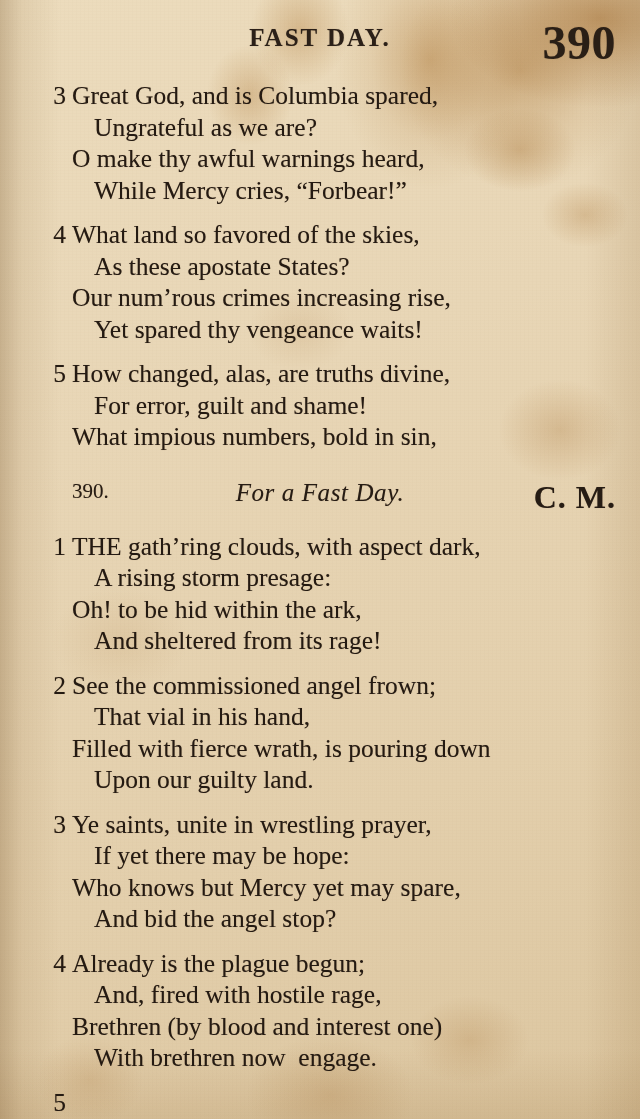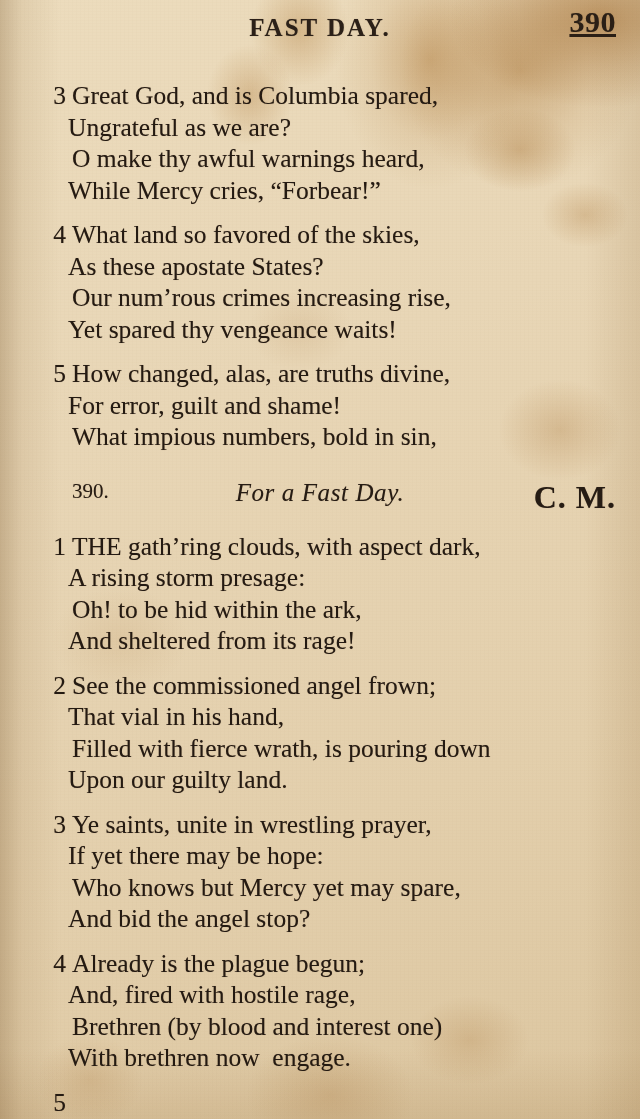--- a/index.html
+++ b/index.html
@@ -53,47 +53,46 @@
     z-index: 2;
     width: 640px;
     height: 1119px;
     color: #231a12;
     font-family: "Liberation Serif", serif;
   }
 
   
   .running-head {
     position: absolute;
-    top: 14px;
+    top: 24px;
     left: 0;
     width: 640px;
     height: 34px;
   }
   .head-title {
     position: absolute;
     left: 0;
     top: 0;
     width: 640px;
     text-align: center;
     font-size: 25px;
     font-weight: bold;
     letter-spacing: 2.0px;
     color: #2b2018;
     text-shadow: 0 0 1px rgba(60,40,20,0.35);
   }
   .head-folio {
     position: absolute;
     right: 24px;
     top: -9px;
-    font-size: 30px;
+    font-size: 48px;
     font-weight: bold;
     color: #2a1f16;
     letter-spacing: 0.5px;
     text-shadow: 0 0 1px rgba(60,40,20,0.35);
-    text-decoration: underline;
   }
 
   
   .stanza-list {
     position: absolute;
     left: 0;
     top: 80px;
     width: 640px;
   }
   .stanza {
@@ -113,21 +112,21 @@
     position: absolute;
     left: -30px;
     top: 0;
     width: 24px;
     text-align: right;
     font-size: 25.5px;
     font-weight: normal;
   }
   
   .lvl-0 { margin-left: 72px; }
-  .lvl-1 { margin-left: 68px; }
+  .lvl-1 { margin-left: 94px; }
 
   
   .hymn-head {
     position: relative;
     height: 40px;
     margin: 26px 0 12px 0;
   }
   .hymn-num {
     position: absolute;
     left: 72px;

